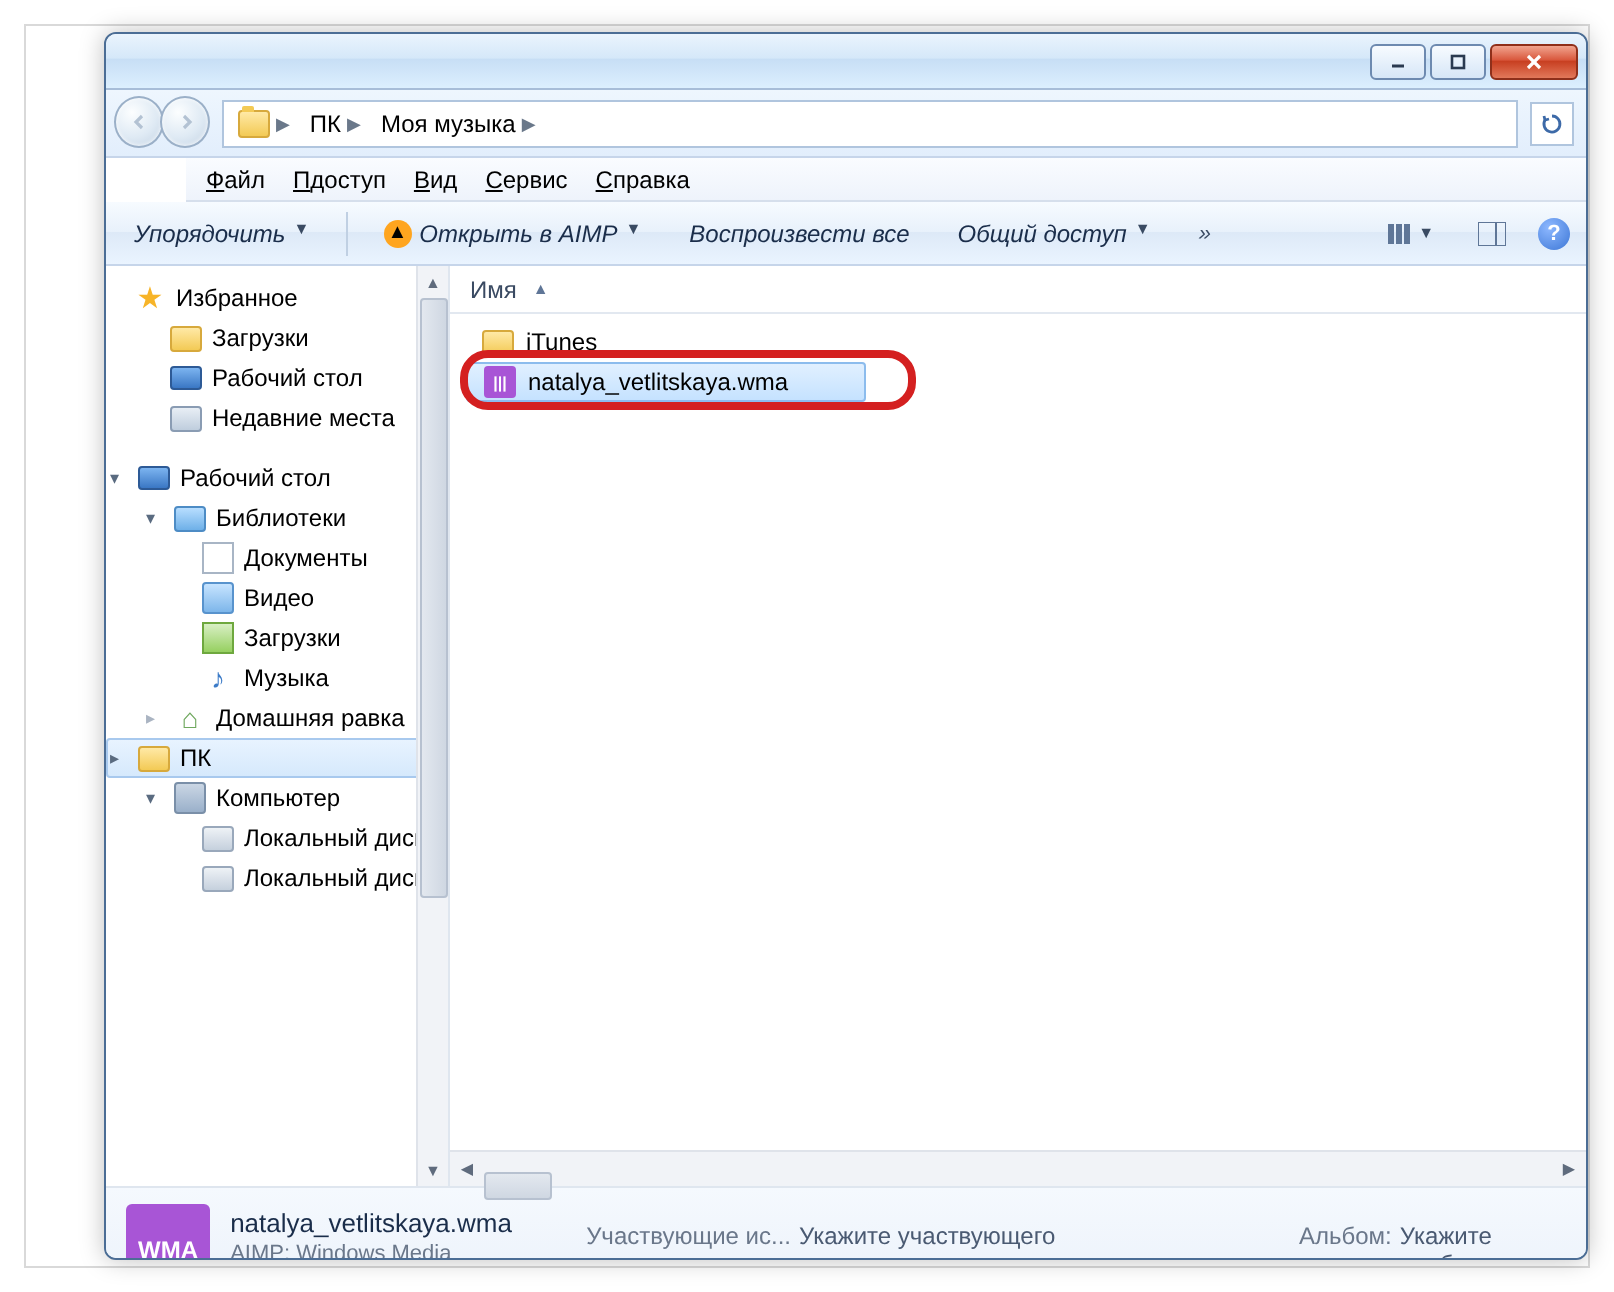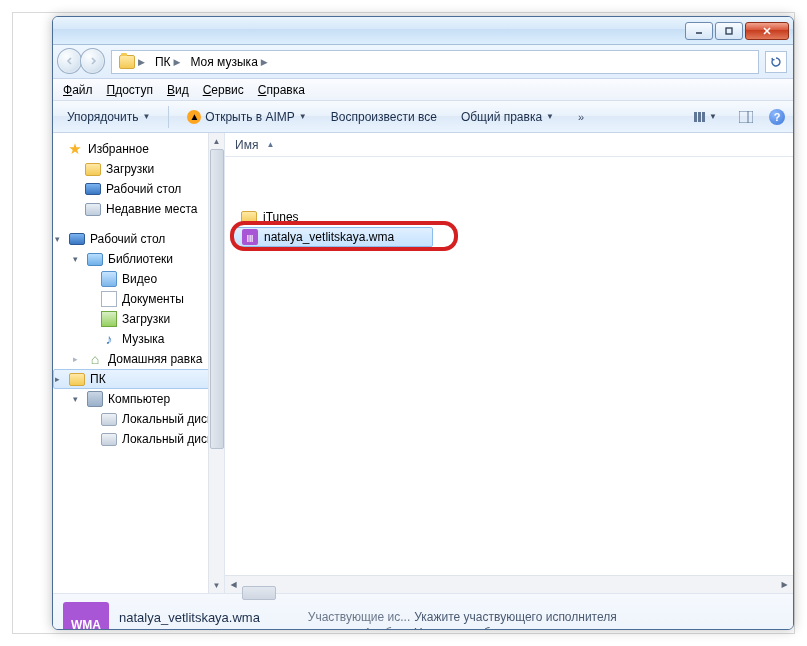--- a/index.html
+++ b/index.html
@@ -14,25 +14,25 @@
 .nav-back { width:48px; height:28px; display:flex; }
 .nav-circle { width:26px; height:26px; border-radius:50%; background:radial-gradient(circle at 35% 30%,#fcfeff,#dfeaf4 55%,#c2d2e3); border:1px solid #9bb0c8; box-shadow:inset 0 0 2px #fff; margin-left:-2px; display:flex; align-items:center; justify-content:center; }
 .nav-circle:first-child{margin-left:0;}
 .addr-bar { flex:1; height:24px; border:1px solid #b0c5de; background:#fff; display:flex; align-items:center; gap:2px; padding:0 3px; }
 .addr-seg { display:flex; align-items:center; gap:3px; padding:0 4px; height:20px; cursor:pointer; }
 .chev { color:#6a788a; font-size:9px; }
 .folder-ico{width:16px;height:14px;background:linear-gradient(#ffe9a6,#f3ca55);border:1px solid #d7a93c;border-radius:2px;position:relative;}
 .folder-ico::before{content:"";position:absolute;top:-3px;left:1px;width:6px;height:3px;background:#f3ca55;border-radius:1px 1px 0 0;}
 .refresh-btn{width:22px;height:22px;border:1px solid #b0c5de;background:#fff;display:flex;align-items:center;justify-content:center;cursor:pointer;}
 .search-box{width:110px;height:24px;border:1px solid #b0c5de;background:#fff;display:flex;align-items:center;padding:0 4px;gap:4px;color:#7a8699;font-style:italic;}
-.menubar{height:22px;background:linear-gradient(#fafcff,#eef3fb);border-bottom:1px solid #d6dfec;display:flex;align-items:center;gap:14px;padding:0 10px;}
+.menubar{height:22px;background:linear-gradient(#fafcff,#eef3fb);border-bottom:1px solid #d6dfec;display:flex;align-items:center;gap:14px;padding:0 10px;margin-left:40px;}
 .menu-item{cursor:pointer;}
 .menu-item span{text-decoration:underline;}
 .toolbar{height:32px;background:linear-gradient(#f7fbff,#e8f1fb 48%,#dde9f7 49%,#eaf4ff);border-bottom:1px solid #c6d5ea;display:flex;align-items:center;padding:0 8px;gap:12px;}
-.tb-btn{display:flex;align-items:center;gap:4px;padding:3px 6px;cursor:pointer;border-radius:3px;color:#1a2d4a;}
+.tb-btn{display:flex;align-items:flex-start;gap:4px;padding:3px 6px;cursor:pointer;border-radius:3px;color:#1a2d4a;font-style:italic;}
 .tb-sep{width:1px;height:22px;background:#c0d0e3;}
 .dd-arrow{font-size:8px;color:#3a4b63;}
 .aimp-ico{width:14px;height:14px;border-radius:50%;background:#ffa51f;display:flex;align-items:center;justify-content:center;color:#000;font-weight:bold;font-size:10px;}
 .tb-right{margin-left:auto;display:flex;align-items:center;gap:10px;}
 .view-ico{display:flex;gap:1px;}
 .view-ico div{width:3px;height:10px;background:#5f7697;}
 .help-ico{width:16px;height:16px;border-radius:50%;background:radial-gradient(circle at 35% 30%,#8db8ff,#3d77d6);color:#fff;display:flex;align-items:center;justify-content:center;font-weight:bold;font-size:11px;}
 .workspace{display:flex;height:460px;}
 .sidebar{width:172px;border-right:1px solid #dfe6ef;padding:6px 0;overflow-y:auto;overflow-x:hidden;position:relative;}
 .sb-group{margin-bottom:10px;}
@@ -55,35 +55,35 @@
 .ico-hg{color:#6fa85e;font-size:14px;}
 .ico-pc{background:linear-gradient(#ffe9a6,#f3ca55);border:1px solid #d7a93c;border-radius:2px;height:13px;}
 .ico-comp{background:linear-gradient(#cad6e4,#9ab0ca);border:1px solid #7a8fa8;border-radius:2px;}
 .ico-disk{background:linear-gradient(#eef2f6,#c5d0dd);border:1px solid #99a8bb;border-radius:2px;height:13px;}
 .sb-scroll{position:absolute;right:0;top:0;bottom:0;width:16px;background:#f1f3f7;border-left:1px solid #dfe3ea;display:flex;flex-direction:column;}
 .sb-sarrow{height:16px;display:flex;align-items:center;justify-content:center;font-size:8px;color:#5f6b7d;cursor:pointer;}
 .sb-thumb{width:14px;margin:0 auto;background:linear-gradient(90deg,#e3e8ef,#cfd7e2);border:1px solid #b7c1d0;border-radius:2px;}
 .filepane{flex:1;display:flex;flex-direction:column;position:relative;}
 .col-head{height:24px;border-bottom:1px solid #e2e8f0;display:flex;align-items:center;padding-left:10px;gap:8px;color:#3a4a62;}
 .col-head .sort{font-size:8px;color:#5f7697;}
-.file-list{flex:1;padding:4px 8px;position:relative;margin-top:46px;}
+.file-list{flex:1;padding:4px 8px;position:relative;}
 .file-row{height:20px;display:flex;align-items:center;gap:6px;padding:0 8px;cursor:pointer;width:200px;}
 .file-row.sel{background:linear-gradient(#e1f0ff,#c5e2ff);border:1px solid #8cbced;border-radius:2px;}
 .wma-ico{width:16px;height:16px;background:#a855d6;color:#fff;display:flex;align-items:center;justify-content:center;font-size:8px;font-weight:bold;border-radius:2px;}
 .highlight-ring{position:absolute;top:18px;left:5px;width:228px;height:30px;border:4px solid #d42020;border-radius:14px;pointer-events:none;z-index:50;}
 .hscroll{height:18px;background:#f1f3f7;border-top:1px solid #dfe3ea;display:flex;align-items:center;}
 .hs-arrow{width:17px;height:16px;display:flex;align-items:center;justify-content:center;font-size:8px;color:#5f6b7d;cursor:pointer;}
 .hs-track{flex:1;position:relative;}
 .hs-thumb{position:absolute;left:0;top:1px;width:34px;height:14px;background:linear-gradient(#e3e8ef,#cfd7e2);border:1px solid #b7c1d0;border-radius:2px;}
 .details{height:62px;border-top:1px solid #dfe6ef;background:linear-gradient(#f5f9fe,#eaf1fa);display:flex;align-items:center;gap:10px;padding:6px 10px;}
 .det-thumb{width:46px;height:46px;background:#a855d6;border-radius:3px;display:flex;align-items:center;justify-content:center;color:#ffffff;font-size:13px;font-weight:bold;}
 .det-info{display:flex;flex-direction:column;gap:2px;}
 .det-title{font-size:13px;color:#1a2d4a;}
 .det-sub{font-size:11px;color:#6a778a;}
-.det-meta{display:flex;flex-direction:column;gap:2px;margin-left:20px;font-size:11px;}
+.det-meta{display:flex;flex-direction:row;gap:2px;margin-left:20px;font-size:11px;}
 .det-meta-row{display:flex;gap:4px;}
 .det-lbl{color:#6a778a;text-align:right;width:120px;}
 .det-val{color:#4a5a72;}
 </style>
 </head>
 <body>
 
 <div class="outer-border"></div>
 
 <div class="window">
@@ -158,21 +158,21 @@
     <div class="tb-sep"></div>
     <div class="tb-btn">
         <div class="aimp-ico">▲</div>
         <span>Открыть в AIMP</span> 
         <span class="dd-arrow">▼</span>
       </div>
     <div class="tb-btn">
         <span>Воспроизвести все</span>
       </div>
     <div class="tb-btn">
-        <span>Общий правка</span> 
+        <span>Общий доступ</span> 
         <span class="dd-arrow">▼</span>
       </div>
     <div class="tb-btn">
         <span class="dd-arrow" style="font-size:11px">»</span>
       </div>
     <div class="tb-right">
       <div class="tb-btn">
           <div class="view-ico">
             <div></div>
             <div></div>
@@ -215,26 +215,26 @@
             <span class="tri">▾</span>
             <div class="ico ico-desktop"></div>
             <span>Рабочий стол</span>
           </div>
         <div class="sb-item l2">
             <span class="tri">▾</span>
             <div class="ico ico-lib"></div>
             <span>Библиотеки</span>
           </div>
         <div class="sb-item l3">
+            <div class="ico ico-doc"></div>
+            <span>Документы</span>
+          </div>
+        <div class="sb-item l3">
             <div class="ico ico-vid"></div>
             <span>Видео</span>
-          </div>
-        <div class="sb-item l3">
-            <div class="ico ico-doc"></div>
-            <span>Документы</span>
           </div>
         <div class="sb-item l3">
             <div class="ico ico-dl"></div>
             <span>Загрузки</span>
           </div>
         <div class="sb-item l3">
             <div class="ico ico-mus">♪</div>
             <span>Музыка</span>
           </div>
         <div class="sb-item l2">

